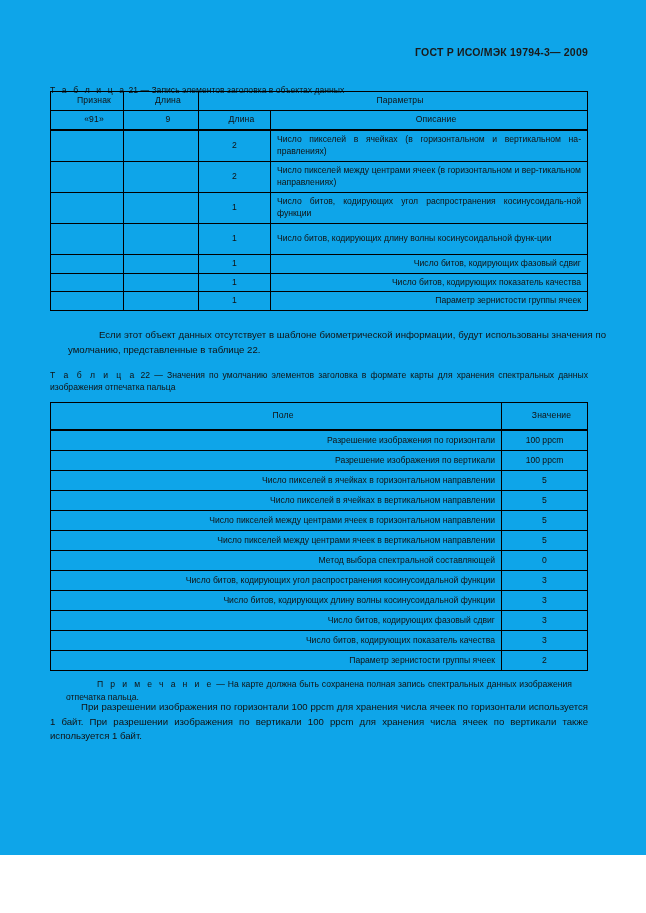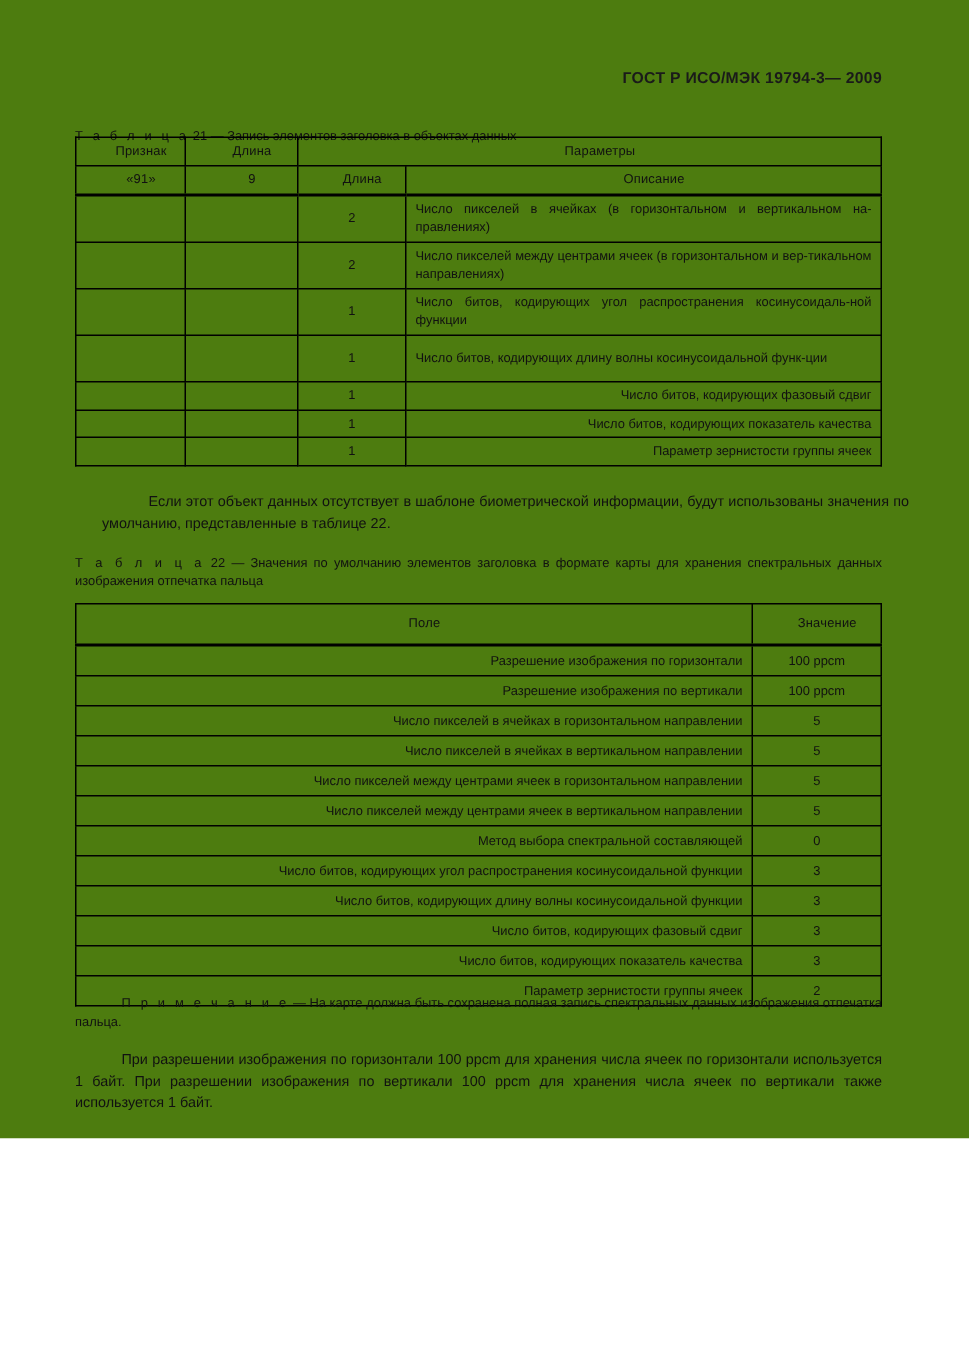--- a/index.html
+++ b/index.html
@@ -8,22 +8,22 @@
     padding: 0;
     background: #ffffff;
   }
   body {
     font-family: "Liberation Sans", sans-serif;
     color: #1a1a1a;
   }
   .page {
     position: relative;
     width: 646px;
-    height: 759px;
-    background: #4d7c0f;
+    height: 855px;
+    background: #0ea5e9;
     overflow: hidden;
     box-sizing: border-box;
   }
 
   
   .doc-header {
     position: absolute;
     top: 46px;
     right: 58px;
     font-size: 10.5px;
@@ -47,21 +47,21 @@
     font-size: 9.6px;
     line-height: 1.52;
     margin: 0;
     text-align: justify;
     text-indent: 31px;
     color: #111;
   }
   .note-para {
     font-size: 8.6px;
     line-height: 1.5;
-    margin: 0;
+    margin: 16px;
     text-align: justify;
     text-indent: 31px;
     color: #111;
   }
   .note-para .spaced {
     letter-spacing: 2.1px;
   }
 
   
   table.gost {

